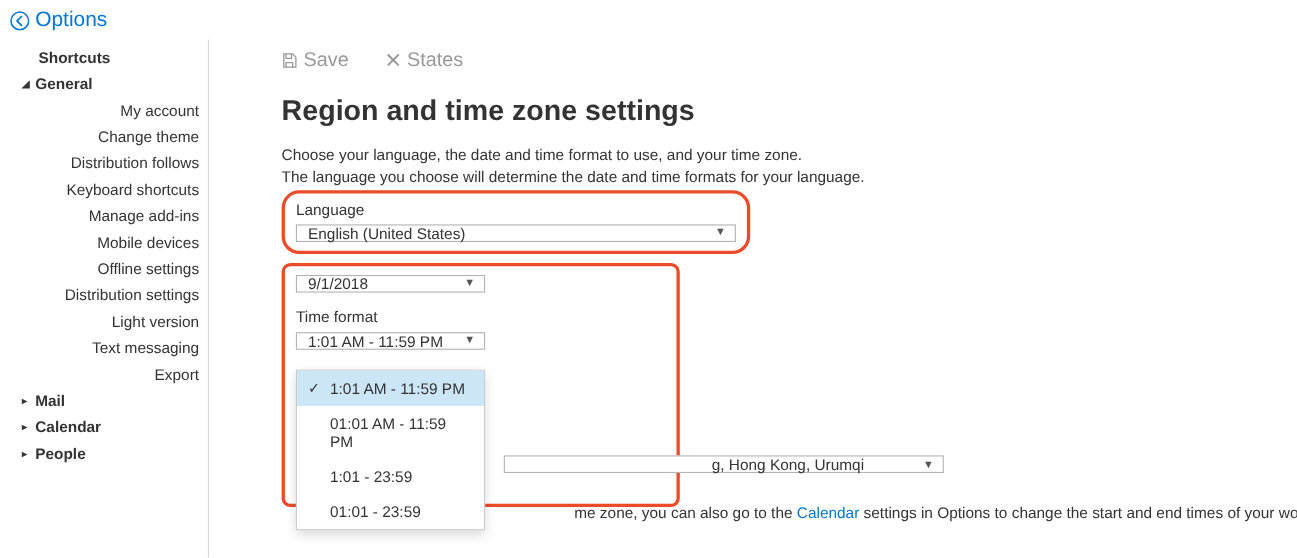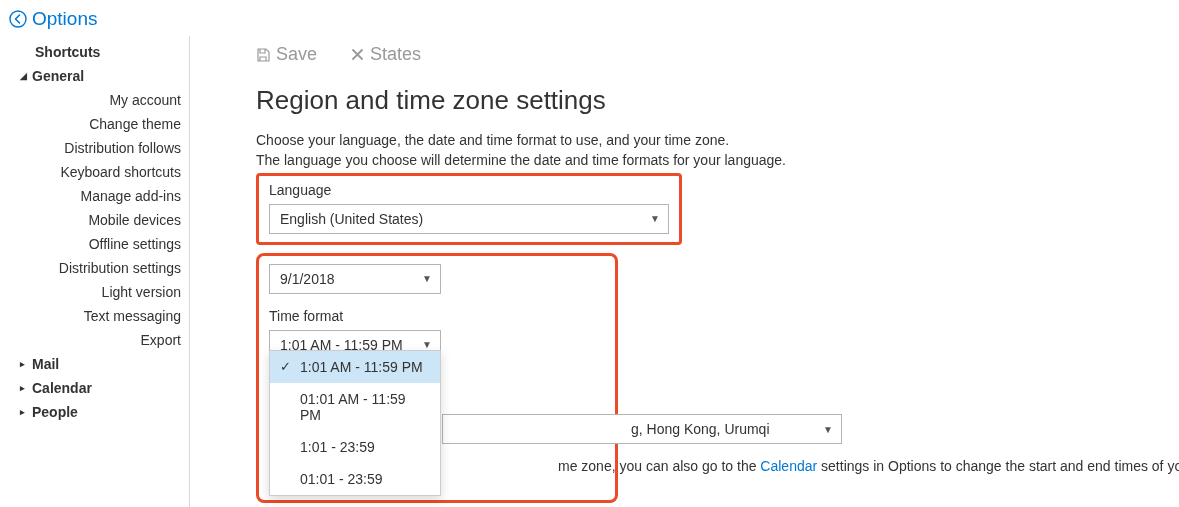--- a/index.html
+++ b/index.html
@@ -84,76 +84,76 @@
       font-size: 18px;
     }
     .toolbar-btn {
       display: flex;
       align-items: center;
       gap: 6px;
       cursor: pointer;
     }
     .page-title {
       font-size: 26px;
-      font-weight: 400;
+      font-weight: 700;
       color: #333;
       margin-bottom: 14px;
     }
     .desc {
       font-size: 14px;
       color: #333;
       line-height: 1.45;
       margin-bottom: 2px;
     }
     .field-label {
       font-size: 14px;
       color: #333;
       margin-bottom: 6px;
     }
     .select-box {
       border: 1px solid #b3b3b3;
-      height: 30px;
+      height: 16px;
       display: flex;
       align-items: center;
       justify-content: space-between;
       padding: 0 8px 0 10px;
       font-size: 14px;
       color: #333;
       background: #fff;
       cursor: pointer;
     }
     .select-box .caret {
       font-size: 10px;
       color: #555;
     }
     .lang-select { width: 400px; }
     .small-select { width: 172px; }
     .tz-select { width: 400px; }
     .highlight-box {
       border: 3px solid #eb4b27;
-      border-radius: 4px;
+      border-radius: 16px;
       padding: 6px 10px 8px 10px;
       margin-bottom: 8px;
     }
     .highlight-box2 {
       border: 3px solid #eb4b27;
       border-radius: 8px;
       padding: 8px 10px 10px 10px;
       position: relative;
       width: 362px;
     }
     .tz-wrap {
       position: absolute;
       left: 224px;
       top: 378px;
       width: 720px;
     }
     .tz-select-pos {
       position: absolute;
-      left: 0;
+      left: 16px;
       top: 0;
       padding-left: 20px;
     }
     .tz-hint {
       position: absolute;
       left: 0;
       top: 44px;
       font-size: 14px;
       color: #333;
       white-space: nowrap;
@@ -285,20 +285,20 @@
 
       <div style="height:130px"></div>
     </div>
 
     <div class="tz-wrap">
       <div class="select-box tz-select tz-select-pos">
         <span style="padding-left:168px">g, Hong Kong, Urumqi</span>
         <span class="caret">▼</span>
       </div>
       <div class="tz-hint">
-        <span style="padding-left:116px">me zone, you can also go to the </span>
+        <span style="padding-left:80px">me zone, you can also go to the </span>
         <span class="link">Calendar</span>
         <span>  settings in Options to change the start and end times of your work week to match your time zone.</span>
       </div>
     </div>
 
   </div>
 </div>
 
 </body></html>

